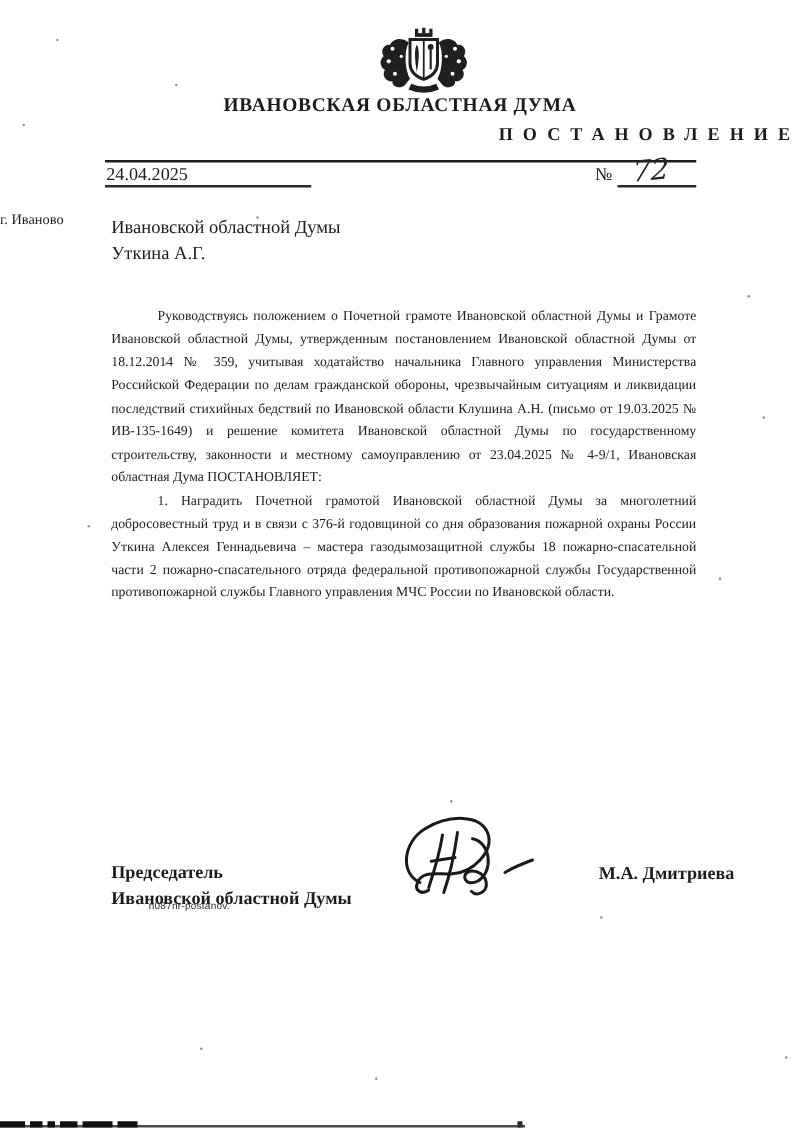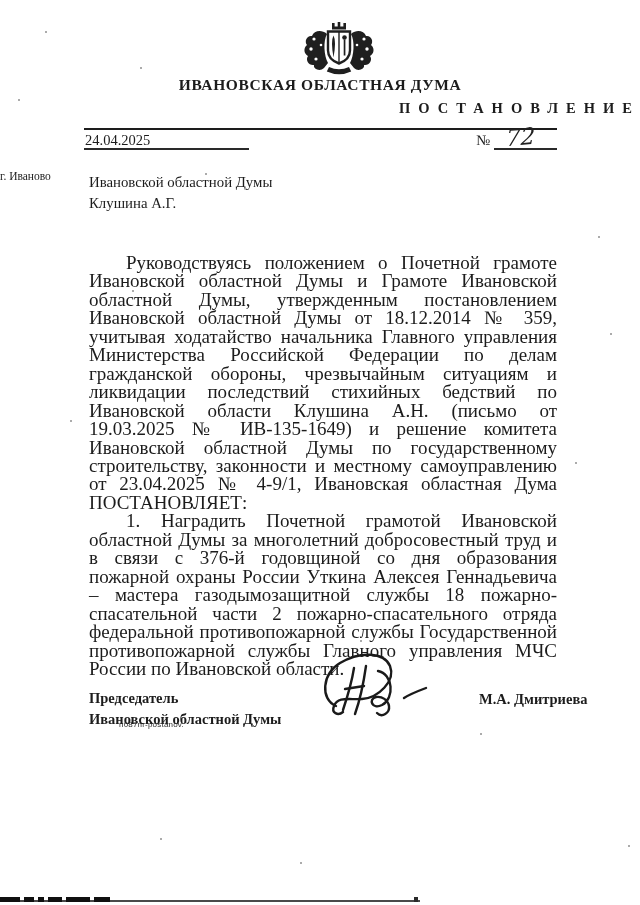--- a/index.html
+++ b/index.html
@@ -108,23 +108,23 @@
     position: absolute;
     left: 89px;
     top: 172px;
     font-size: 14.8px;
     line-height: 21.3px;
   }
   
   .doc-body {
     position: absolute;
     left: 89px;
-    top: 254px;
+    top: 244px;
     width: 468px;
-    font-size: 19px;
+    font-size: 11px;
     line-height: 18.45px;
     text-align: justify;
   }
   .doc-body p {
     margin: 0;
     text-indent: 37px;
   }
   
   .sig-position {
     position: absolute;
@@ -238,21 +238,21 @@
   <div class="rule-top"></div>
   <div class="doc-date">24.04.2025</div>
   <div class="date-underline"></div>
   <div class="num-sign">№</div>
   <div class="num-value">72</div>
   <div class="num-underline"></div>
   <div class="city">г. Иваново</div>
 
   <div class="subject">
     <div>Ивановской областной Думы</div>
-    <div>Клушина А.Г.</div>
+    <div>Уткина А.Г.</div>
   </div>
 
   <div class="doc-body">
     <p>Руководствуясь положением о Почетной грамоте Ивановской областной Думы и Грамоте Ивановской областной Думы, утвержденным постановлением Ивановской областной Думы от 18.12.2014 № 359, учитывая ходатайство начальника Главного управления Министерства Российской Федерации по делам гражданской обороны, чрезвычайным ситуациям и ликвидации последствий стихийных бедствий по Ивановской области Клушина А.Н. (письмо от 19.03.2025 № ИВ-135-1649) и решение комитета Ивановской областной Думы по государственному строительству, законности и местному самоуправлению от 23.04.2025 № 4-9/1, Ивановская областная Дума ПОСТАНОВЛЯЕТ:</p>
     <p>1. Наградить Почетной грамотой Ивановской областной Думы за многолетний добросовестный труд и в связи с 376-й годовщиной со дня образования пожарной охраны России Уткина Алексея Геннадьевича – мастера газодымозащитной службы 18 пожарно-спасательной части 2 пожарно-спасательного отряда федеральной противопожарной службы Государственной противопожарной службы Главного управления МЧС России по Ивановской области.</p>
   </div>
 
   <div class="sig-position">
     <div>Председатель</div>
     <div>Ивановской областной Думы</div>

